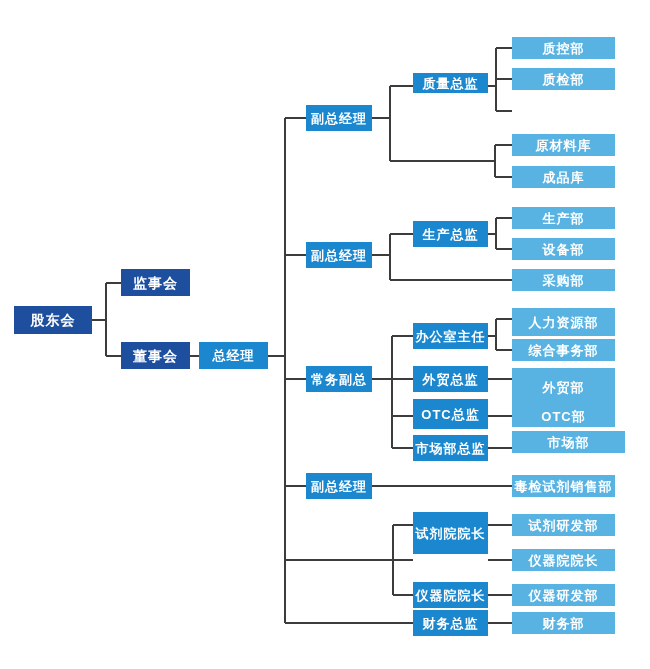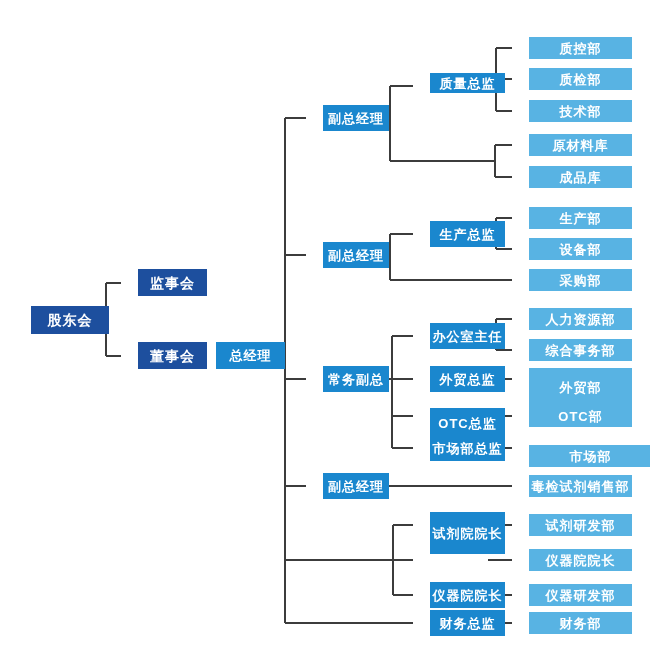--- a/index.html
+++ b/index.html
@@ -16,21 +16,20 @@
     position: absolute;
     box-sizing: border-box;
     display: flex;
     align-items: center;
     justify-content: center;
     color: var(--text, #fff);
     letter-spacing: 1px;
     white-space: nowrap;
     text-align: left;
     line-height: 1;
-    margin-left: 17px;
   }
   .l1 { background: var(--level1, #1d4f9e); font-size: 14px; font-weight: 700; }
   .l2 { background: var(--level2, #1a87ce); font-size: 13px; font-weight: 700; }
   .l3 { background: var(--level3, #58b3e3); font-size: 13px; font-weight: 600; }
 </style>
 </head>
 <body>
 
 <div id="canvas">
 
@@ -68,38 +67,37 @@
   <div class="node l2" style="left:199px;top:342px;width:69px;height:27px">总经理</div>
   <div class="node l2" style="left:306px;top:105px;width:66px;height:26px">副总经理</div>
   <div class="node l2" style="left:306px;top:242px;width:66px;height:26px">副总经理</div>
   <div class="node l2" style="left:306px;top:366px;width:66px;height:26px">常务副总</div>
   <div class="node l2" style="left:306px;top:473px;width:66px;height:26px">副总经理</div>
 
   <div class="node l2" style="left:413px;top:73px;width:75px;height:20px">质量总监</div>
   <div class="node l2" style="left:413px;top:221px;width:75px;height:26px">生产总监</div>
   <div class="node l2" style="left:413px;top:323px;width:75px;height:26px">办公室主任</div>
   <div class="node l2" style="left:413px;top:366px;width:75px;height:26px">外贸总监</div>
-  <div class="node l2" style="left:413px;top:408px;width:75px;height:30px">OTC总监</div>
+  <div class="node l2" style="left:413px;top:399px;width:75px;height:30px">OTC总监</div>
   <div class="node l2" style="left:413px;top:435px;width:75px;height:26px">市场部总监</div>
   <div class="node l2" style="left:413px;top:512px;width:75px;height:42px">试剂院院长</div>
   <div class="node l2" style="left:413px;top:582px;width:75px;height:26px">仪器院院长</div>
   <div class="node l2" style="left:413px;top:610px;width:75px;height:26px">财务总监</div>
 
   <div class="node l3" style="left:512px;top:37px;width:103px;height:22px">质控部</div>
   <div class="node l3" style="left:512px;top:68px;width:103px;height:22px">质检部</div>
-  <div class="node l3" style="left:512px;top:100px;width:103px;height:22px">技术部</div>
   <div class="node l3" style="left:512px;top:134px;width:103px;height:22px">原材料库</div>
   <div class="node l3" style="left:512px;top:166px;width:103px;height:22px">成品库</div>
   <div class="node l3" style="left:512px;top:207px;width:103px;height:22px">生产部</div>
   <div class="node l3" style="left:512px;top:238px;width:103px;height:22px">设备部</div>
   <div class="node l3" style="left:512px;top:269px;width:103px;height:22px">采购部</div>
-  <div class="node l3" style="left:512px;top:308px;width:103px;height:22px">人力资源部</div>
+  <div class="node l3" style="left:512px;top:308px;width:103px;height:28px">人力资源部</div>
   <div class="node l3" style="left:512px;top:339px;width:103px;height:22px">综合事务部</div>
   <div class="node l3" style="left:512px;top:368px;width:103px;height:38px">外贸部</div>
   <div class="node l3" style="left:512px;top:405px;width:103px;height:22px">OTC部</div>
-  <div class="node l3" style="left:512px;top:445px;width:123px;height:22px">市场部</div>
+  <div class="node l3" style="left:512px;top:431px;width:113px;height:22px">市场部</div>
   <div class="node l3" style="left:512px;top:514px;width:103px;height:22px">试剂研发部</div>
   <div class="node l3" style="left:512px;top:475px;width:103px;height:22px">毒检试剂销售部</div>
   <div class="node l3" style="left:512px;top:549px;width:103px;height:22px">仪器院院长</div>
   <div class="node l3" style="left:512px;top:584px;width:103px;height:22px">仪器研发部</div>
   <div class="node l3" style="left:512px;top:612px;width:103px;height:22px">财务部</div>
 
 </div>
 
 </body></html>

